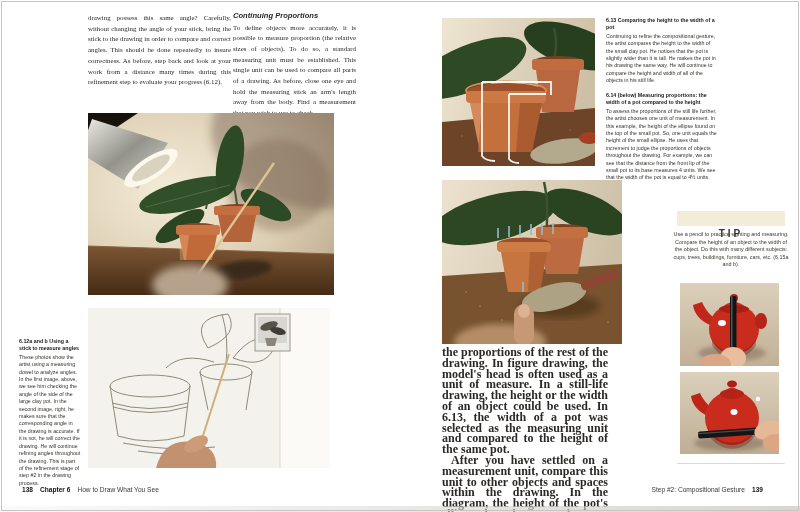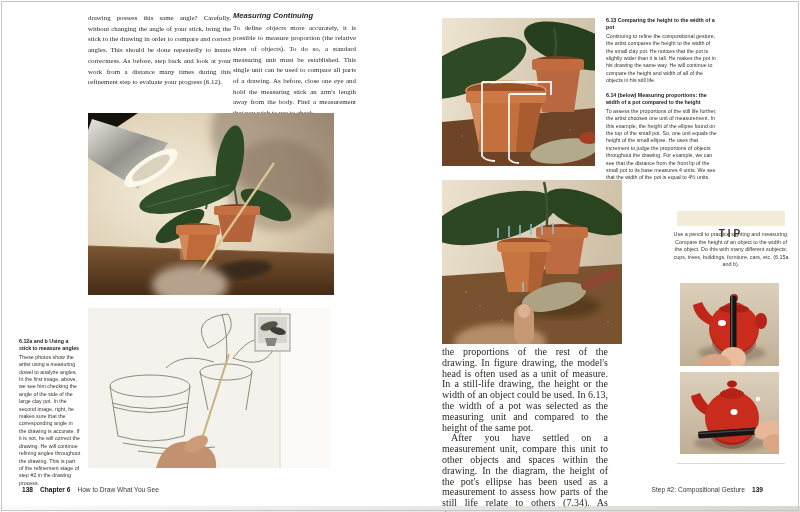--- a/index.html
+++ b/index.html
@@ -4,22 +4,22 @@
 <style>
   html,body{margin:0;padding:0;background:#fff;}
   #screen{position:relative;width:800px;height:512px;background:#fff;overflow:hidden;
           font-family:"Liberation Sans",sans-serif;}
   .frame{position:absolute;inset:1px;border:1px solid #c6c6c6;pointer-events:none;}
   .abs{position:absolute;}
 
   
   .serif{font-family:"Liberation Serif",serif;font-size:6.9px;line-height:10.7px;
          color:#2b2926;text-align:justify;}
-  .serif2{font-family:"Liberation Serif",serif;font-size:10px;line-height:10.8px;
-          color:#2b2926;text-align:justify;}
+  .serif2{font-family:"Liberation Serif",serif;font-size:12px;line-height:10.8px;
+          color:#2b2926;text-align:justify;font-weight:bold;}
   .indent{text-indent:9px;}
   .sec-head{font-style:italic;font-weight:600;font-size:7.6px;color:#2b2926;
             margin-bottom:2.5px;font-family:"Liberation Sans",sans-serif;}
 
   
   .cap{font-size:5.3px;line-height:7.4px;color:#35332f;}
   .capnum{font-weight:700;color:#1c1b19;}
   .captitle{font-weight:700;color:#1c1b19;}
   .capbody{margin-top:1px;}
 
@@ -45,21 +45,21 @@
     background:linear-gradient(90deg,rgba(224,222,218,.15),rgba(210,207,202,.85));}
 </style>
 </head>
 <body>
 
 <div id="screen">
 
   <div class="abs serif" style="left:88px;top:13px;width:143px;">drawing possess this same angle? Carefully, without changing the angle of your stick, bring the stick to the drawing in order to compare and correct angles. This should be done repeatedly to insure correctness. As before, step back and look at your work from a distance many times during this refinement step to evaluate your progress (6.12).</div>
 
   <div class="abs" style="left:233px;top:11px;width:123px;">
-    <div class="sec-head">Measuring Continuing</div>
+    <div class="sec-head">Continuing Proportions</div>
     <div class="serif">To define objects more accurately, it is possible to measure proportion (the relative sizes of objects). To do so, a standard measuring unit must be established. This single unit can be used to compare all parts of a drawing. As before, close one eye and hold the measuring stick an arm's length away from the body. Find a measurement that you wish to use to check.</div>
   </div>
 
   <div class="photo" style="left:88px;top:113px;width:246px;height:182px;">
     <svg viewBox="0 0 246 182" preserveAspectRatio="none">
       <defs>
         <radialGradient id="wallA" cx="33%" cy="42%" r="90%">
           <stop offset="0" stop-color="#f4ecd8"></stop>
             <stop offset="0.55" stop-color="#ddcfb4"></stop>
           <stop offset="1" stop-color="#b3a084"></stop>

